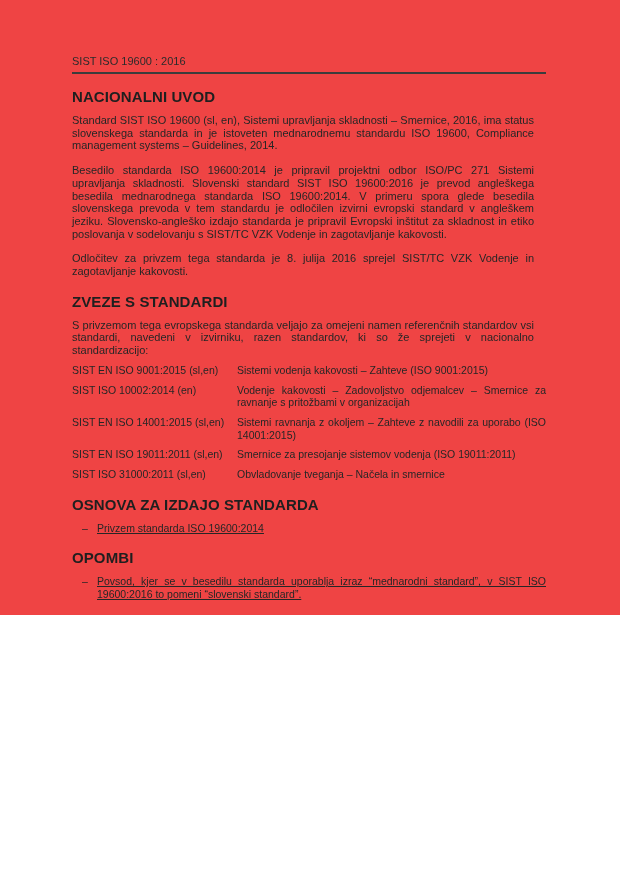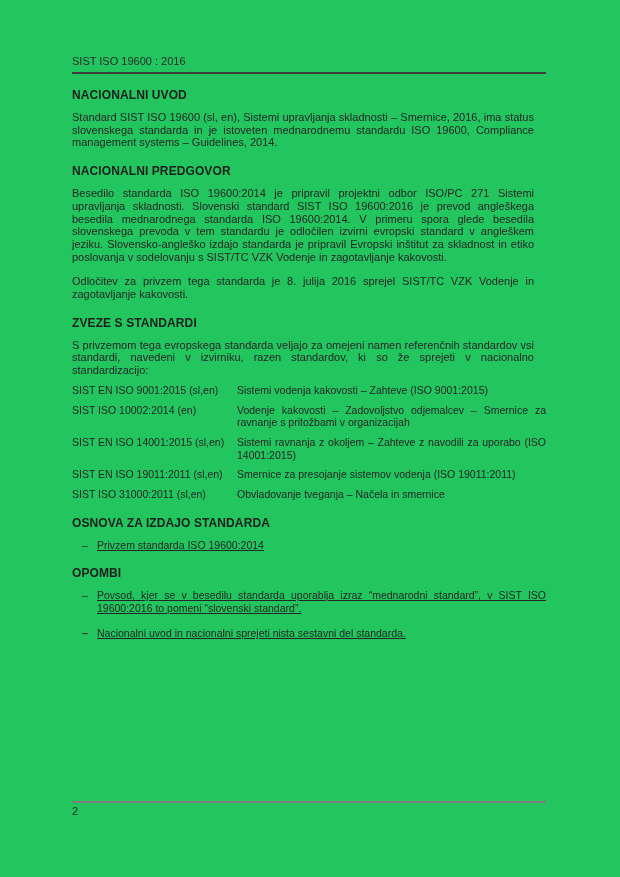--- a/index.html
+++ b/index.html
@@ -7,42 +7,42 @@
     width: 620px;
     height: 877px;
     background: #ffffff;
     font-family: "Liberation Sans", "DejaVu Sans", sans-serif;
     color: #262626;
     -webkit-font-smoothing: antialiased;
   }
   .page {
     position: relative;
     width: 620px;
-    height: 877px;
-    background: #22c55e;
+    height: 615px;
+    background: #ef4444;
     overflow: hidden;
   }
   .content {
     position: absolute;
     left: 72px;
     top: 55px;
     width: 474px;
   }
   .doc-header-title {
     font-size: 11px;
     line-height: 13px;
     color: #2b2b2b;
   }
   .header-rule {
     border: none;
     border-top: 2px solid #3c3c3c;
     margin: 4px 0 0 0;
   }
   .section-heading {
-    font-size: 12px;
+    font-size: 15px;
     font-weight: bold;
     color: #1f1f1f;
     margin: 15px 0 9px 0;
     letter-spacing: 0.1px;
   }
   .section-heading.first { margin-top: 14px; }
   p.body-text {
     font-size: 11px;
     line-height: 12.7px;
     text-align: justify;
@@ -99,21 +99,20 @@
       <div class="doc-header-title">SIST ISO 19600 : 2016</div>
       <hr class="header-rule">
     </div>
 
     <div>
       <div class="section-heading first">NACIONALNI UVOD</div>
       <p class="body-text">Standard SIST ISO 19600 (sl, en), Sistemi upravljanja skladnosti – Smernice, 2016, ima status slovenskega standarda in je istoveten mednarodnemu standardu ISO 19600, Compliance management systems – Guidelines, 2014.</p>
     </div>
 
     <div>
-      <div class="section-heading">NACIONALNI PREDGOVOR</div>
       <p class="body-text">Besedilo standarda ISO 19600:2014 je pripravil projektni odbor ISO/PC 271 Sistemi upravljanja skladnosti. Slovenski standard SIST ISO 19600:2016 je prevod angleškega besedila mednarodnega standarda ISO 19600:2014. V primeru spora glede besedila slovenskega prevoda v tem standardu je odločilen izvirni evropski standard v angleškem jeziku. Slovensko-angleško izdajo standarda je pripravil Evropski inštitut za skladnost in etiko poslovanja v sodelovanju s SIST/TC VZK Vodenje in zagotavljanje kakovosti.</p>
       <p class="body-text">Odločitev za privzem tega standarda je 8. julija 2016 sprejel SIST/TC VZK Vodenje in zagotavljanje kakovosti.</p>
     </div>
 
     <div>
       <div class="section-heading">ZVEZE S STANDARDI</div>
       <p class="body-text tight">S privzemom tega evropskega standarda veljajo za omejeni namen referenčnih standardov vsi standardi, navedeni v izvirniku, razen standardov, ki so že sprejeti v nacionalno standardizacijo:</p>
 
       <div class="std-row">
         <span class="std-code">SIST EN ISO 9001:2015 (sl,en)</span>

